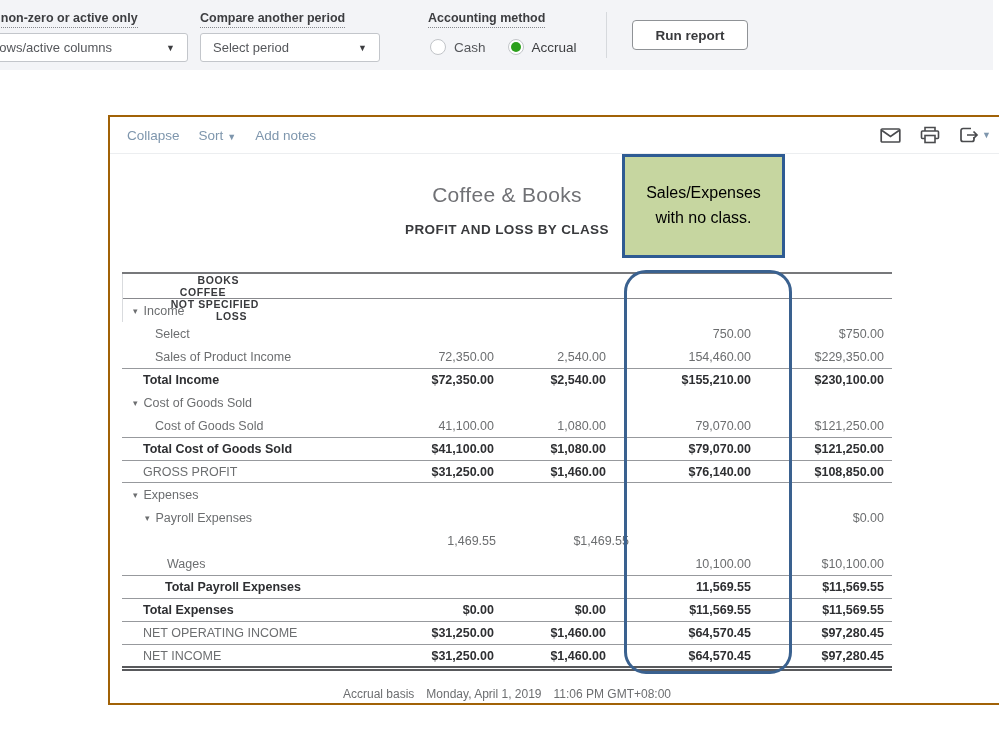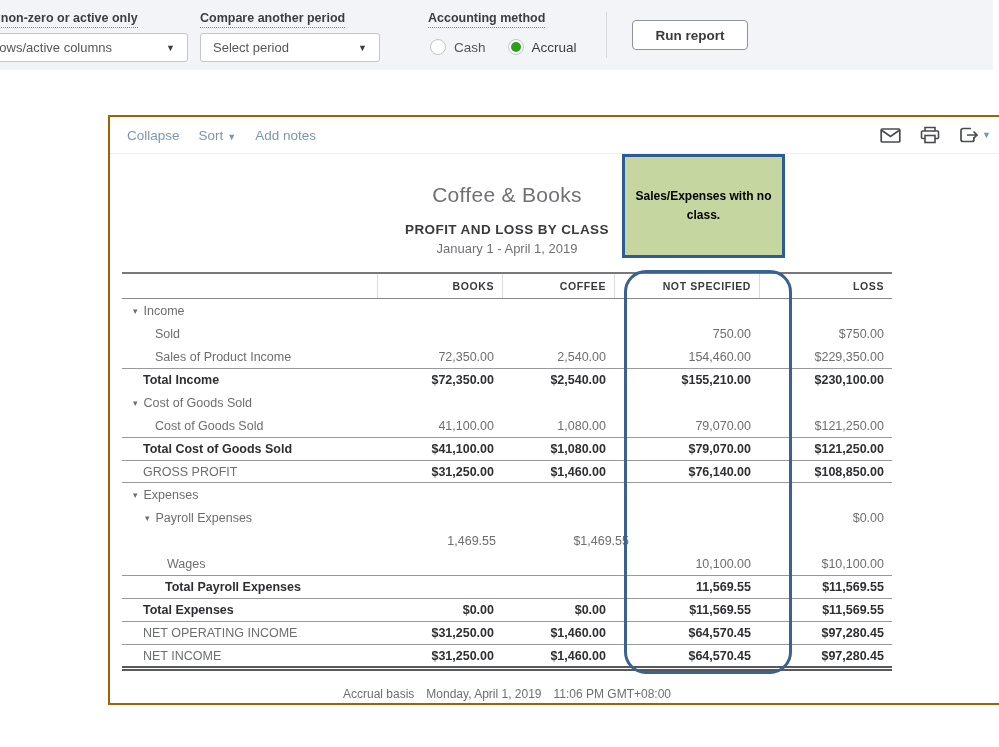--- a/index.html
+++ b/index.html
@@ -38,27 +38,27 @@
 
   .report-head { position:absolute; left:12px; top:66px; width:770px; text-align:center; }
   .company { font-size:21px; color:#707175; letter-spacing:0.3px; }
   .rpt-title { font-size:13.5px; font-weight:700; color:#393a3d; letter-spacing:0.4px; margin-top:15px; }
   .rpt-period { font-size:13px; color:#707175; margin-top:4px; }
 
   
   .callout { position:absolute; left:512px; top:37px; width:163px; height:104px; background:#c6d6a0;
              border:3px solid #2e5b93; display:flex; align-items:center; justify-content:center;
              text-align:center; padding:6px 10px; z-index:5; }
-  .callout span { font-size:12px; font-weight:700; color:#000; line-height:1.55; }
+  .callout span { font-size:16px; font-weight:400; color:#000; line-height:1.55; }
   .highlight { position:absolute; left:514px; top:153px; width:168px; height:404px;
                border:3.5px solid #3a618f; border-radius:22px; z-index:4; pointer-events:none; }
 
   
   .pl-table { position:absolute; left:12px; top:155px; width:770px; font-size:12.5px; }
-  .thead { display:flex; height:27px; border-top:2px solid #77787b; border-bottom:1px solid #88898d; }
+  .thead { display:flex; height:27px; border-top:2px solid #77787b; border-bottom:1px solid #88898d;flex-direction:column; }
   .thead .hc { display:flex; align-items:center; justify-content:flex-end; padding-right:8px;
                font-size:10.5px; font-weight:700; color:#393a3d; letter-spacing:0.6px; }
   .thead .hc.sep { border-left:1px solid #d9dbde; }
   .row { display:flex; height:23px; border-top:1px solid transparent; align-items:center; }
   .row.rt { border-top:1px solid #97999d; }
   .row.rb { border-bottom:1px solid #97999d; }
   .row.r-net { border-bottom:5px double #58595c; height:27px; }
   .c-label { width:255px; display:flex; align-items:center; color:#6c6e70; white-space:nowrap; overflow:hidden; }
   .c-val { display:flex; align-items:center; justify-content:flex-end; padding-right:8px; color:#6c6e70; white-space:nowrap; }
   .w-books { width:125px; } .w-coffee { width:112px; } .w-ns { width:145px; } .w-total { width:133px; }
@@ -139,21 +139,20 @@
         </span>
         <span class="tb-icon">
             <span class="gear-glyph">⚙</span>
           </span>
       </span>
     </div>
 
     <div class="report-head">
       <div class="company">Coffee &amp; Books</div>
       <div class="rpt-title">PROFIT AND LOSS BY CLASS</div>
-      <div class="rpt-period">January 1 - April 1, 2019</div>
     </div>
 
     <div class="callout">
       <span>Sales/Expenses with no class.</span>
     </div>
 
     <div class="highlight"></div>
 
     <div class="pl-table" id="pl-table">
         <div class="thead">
@@ -168,21 +167,21 @@
             <span class="tri">▾</span>
             <span>Income</span>
           </div>
           <div class="c-val w-books"></div>
           <div class="c-val w-coffee"></div>
           <div class="c-val w-ns"></div>
           <div class="c-val w-total"></div>
         </div>
         <div class="row r-item lvl1">
           <div class="c-label">
-            <span>Sold</span>
+            <span>Select</span>
           </div>
           <div class="c-val w-books"></div>
           <div class="c-val w-coffee"></div>
           <div class="c-val w-ns">750.00</div>
           <div class="c-val w-total">$750.00</div>
         </div>
         <div class="row r-item lvl1">
           <div class="c-label">
             <span>Sales of Product Income</span>
           </div>

